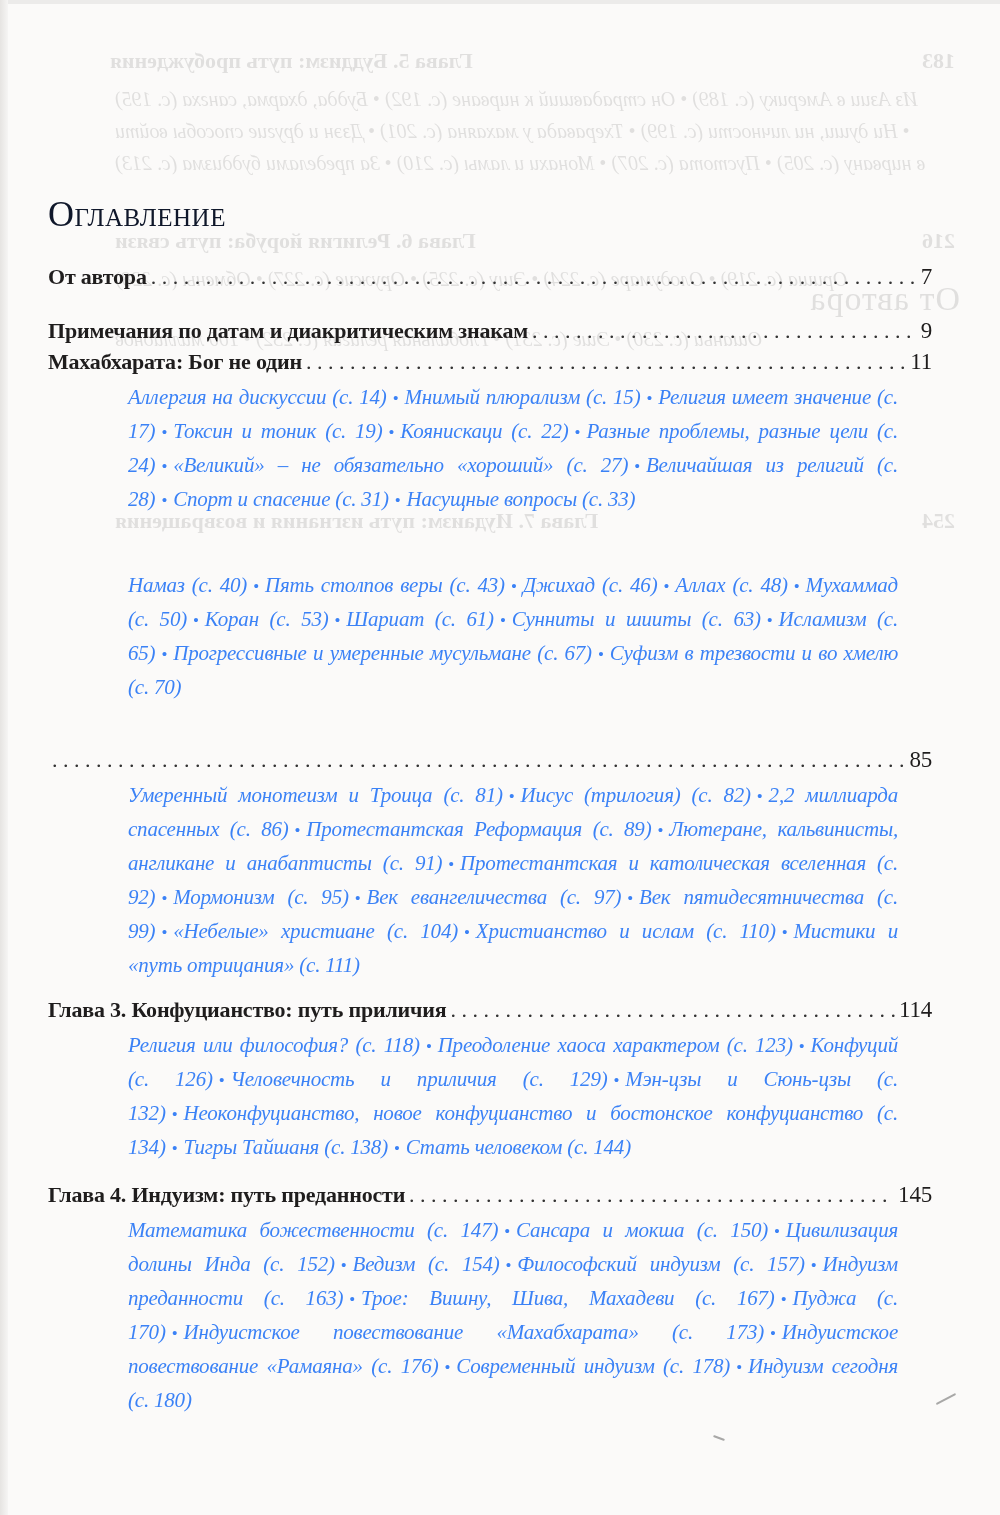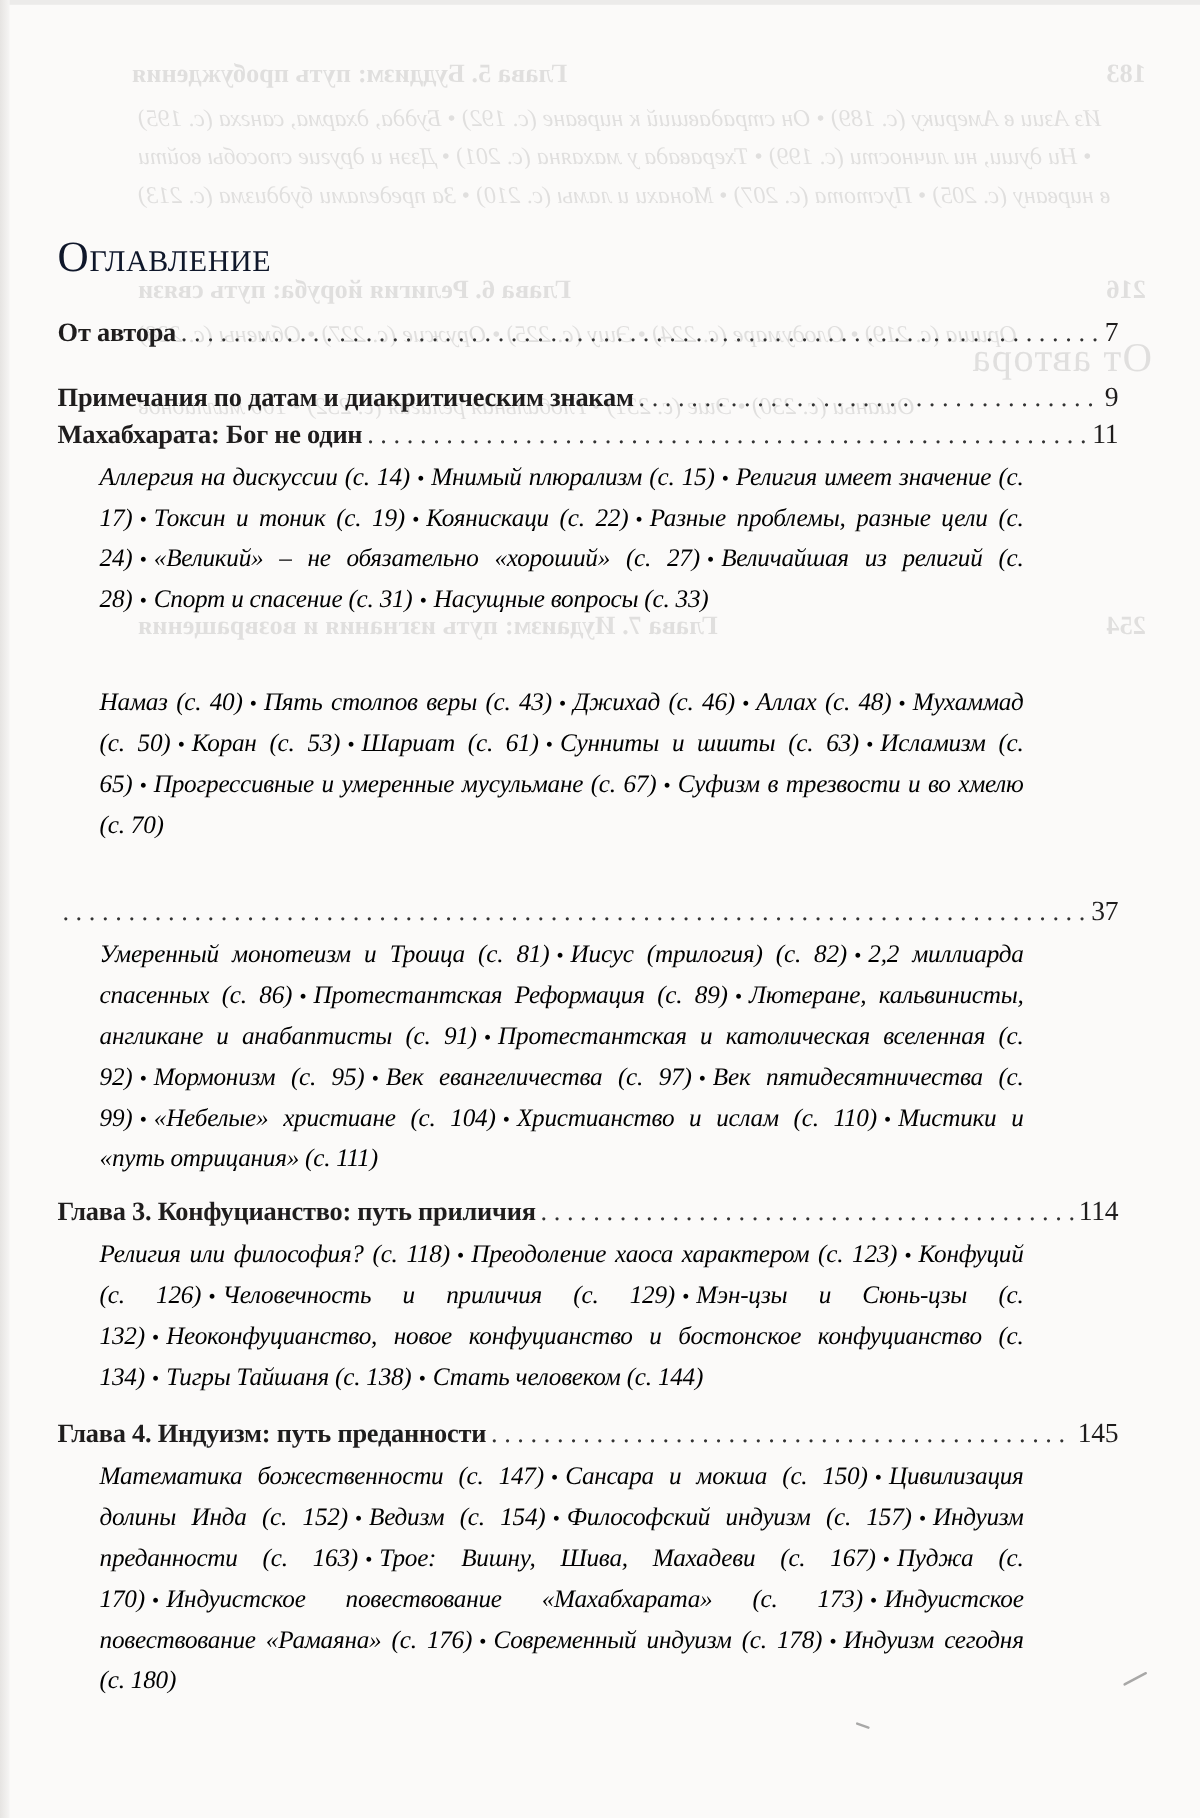--- a/index.html
+++ b/index.html
@@ -97,27 +97,27 @@
     .toc-head .dots::before {
       content: ". . . . . . . . . . . . . . . . . . . . . . . . . . . . . . . . . . . . . . . . . . . . . . . . . . . . . . . . . . . . . . . . . . . . . . . . . . . . . . . . . . . .";
       letter-spacing: 0;
     }
     .toc-head .page {
       font-weight: normal;
       white-space: nowrap;
       font-size: 23px;
     }
     .toc-sub {
-      margin-left: 35px;
+      margin-left: 80px;
       width: 770px;
       font-style: italic;
       font-size: 21px;
       line-height: 32px;
       text-align: justify;
-      color: #000000;
+      color: #3b82f6;
       letter-spacing: -0.2px;
       margin-top: 4px;
     }
     .toc-sub .item {
       white-space: normal;
     }
     .toc-sub .sep {
       font-style: normal;
       margin: 0 6px;
       font-size: 17px;
@@ -184,21 +184,21 @@
 
 <div class="toc-entry" style="top:565px;">
   <div class="toc-sub">
     <span class="item">Намаз (с. 40)</span><span class="sep">•</span><span class="item">Пять столпов веры (с. 43)</span><span class="sep">•</span><span class="item">Джихад (с. 46)</span><span class="sep">•</span><span class="item">Аллах (с. 48)</span><span class="sep">•</span><span class="item">Мухаммад (с. 50)</span><span class="sep">•</span><span class="item">Коран (с. 53)</span><span class="sep">•</span><span class="item">Шариат (с. 61)</span><span class="sep">•</span><span class="item">Сунниты и шииты (с. 63)</span><span class="sep">•</span><span class="item">Исламизм (с. 65)</span><span class="sep">•</span><span class="item">Прогрессивные и умеренные мусульмане (с. 67)</span><span class="sep">•</span><span class="item">Суфизм в трезвости и во хмелю (с. 70)</span>
   </div>
 </div>
 
 <div class="toc-entry" style="top:745px;">
   <div class="toc-head">
     <span class="dots"></span>
-    <span class="page">37</span>
+    <span class="page">85</span>
   </div>
   <div class="toc-sub">
     <span class="item">Умеренный монотеизм и Троица (с. 81)</span><span class="sep">•</span><span class="item">Иисус (трилогия) (с. 82)</span><span class="sep">•</span><span class="item">2,2 миллиарда спасенных (с. 86)</span><span class="sep">•</span><span class="item">Протестантская Реформация (с. 89)</span><span class="sep">•</span><span class="item">Лютеране, кальвинисты, англикане и анабаптисты (с. 91)</span><span class="sep">•</span><span class="item">Протестантская и католическая вселенная (с. 92)</span><span class="sep">•</span><span class="item">Мормонизм (с. 95)</span><span class="sep">•</span><span class="item">Век евангеличества (с. 97)</span><span class="sep">•</span><span class="item">Век пятидесятничества (с. 99)</span><span class="sep">•</span><span class="item">«Небелые» христиане (с. 104)</span><span class="sep">•</span><span class="item">Христианство и ислам (с. 110)</span><span class="sep">•</span><span class="item">Мистики и «путь отрицания» (с. 111)</span>
   </div>
 </div>
 
 <div class="toc-entry" style="top:995px;">
   <div class="toc-head">
     <span class="title">Глава 3. Конфуцианство: путь приличия</span>
     <span class="dots"></span>

